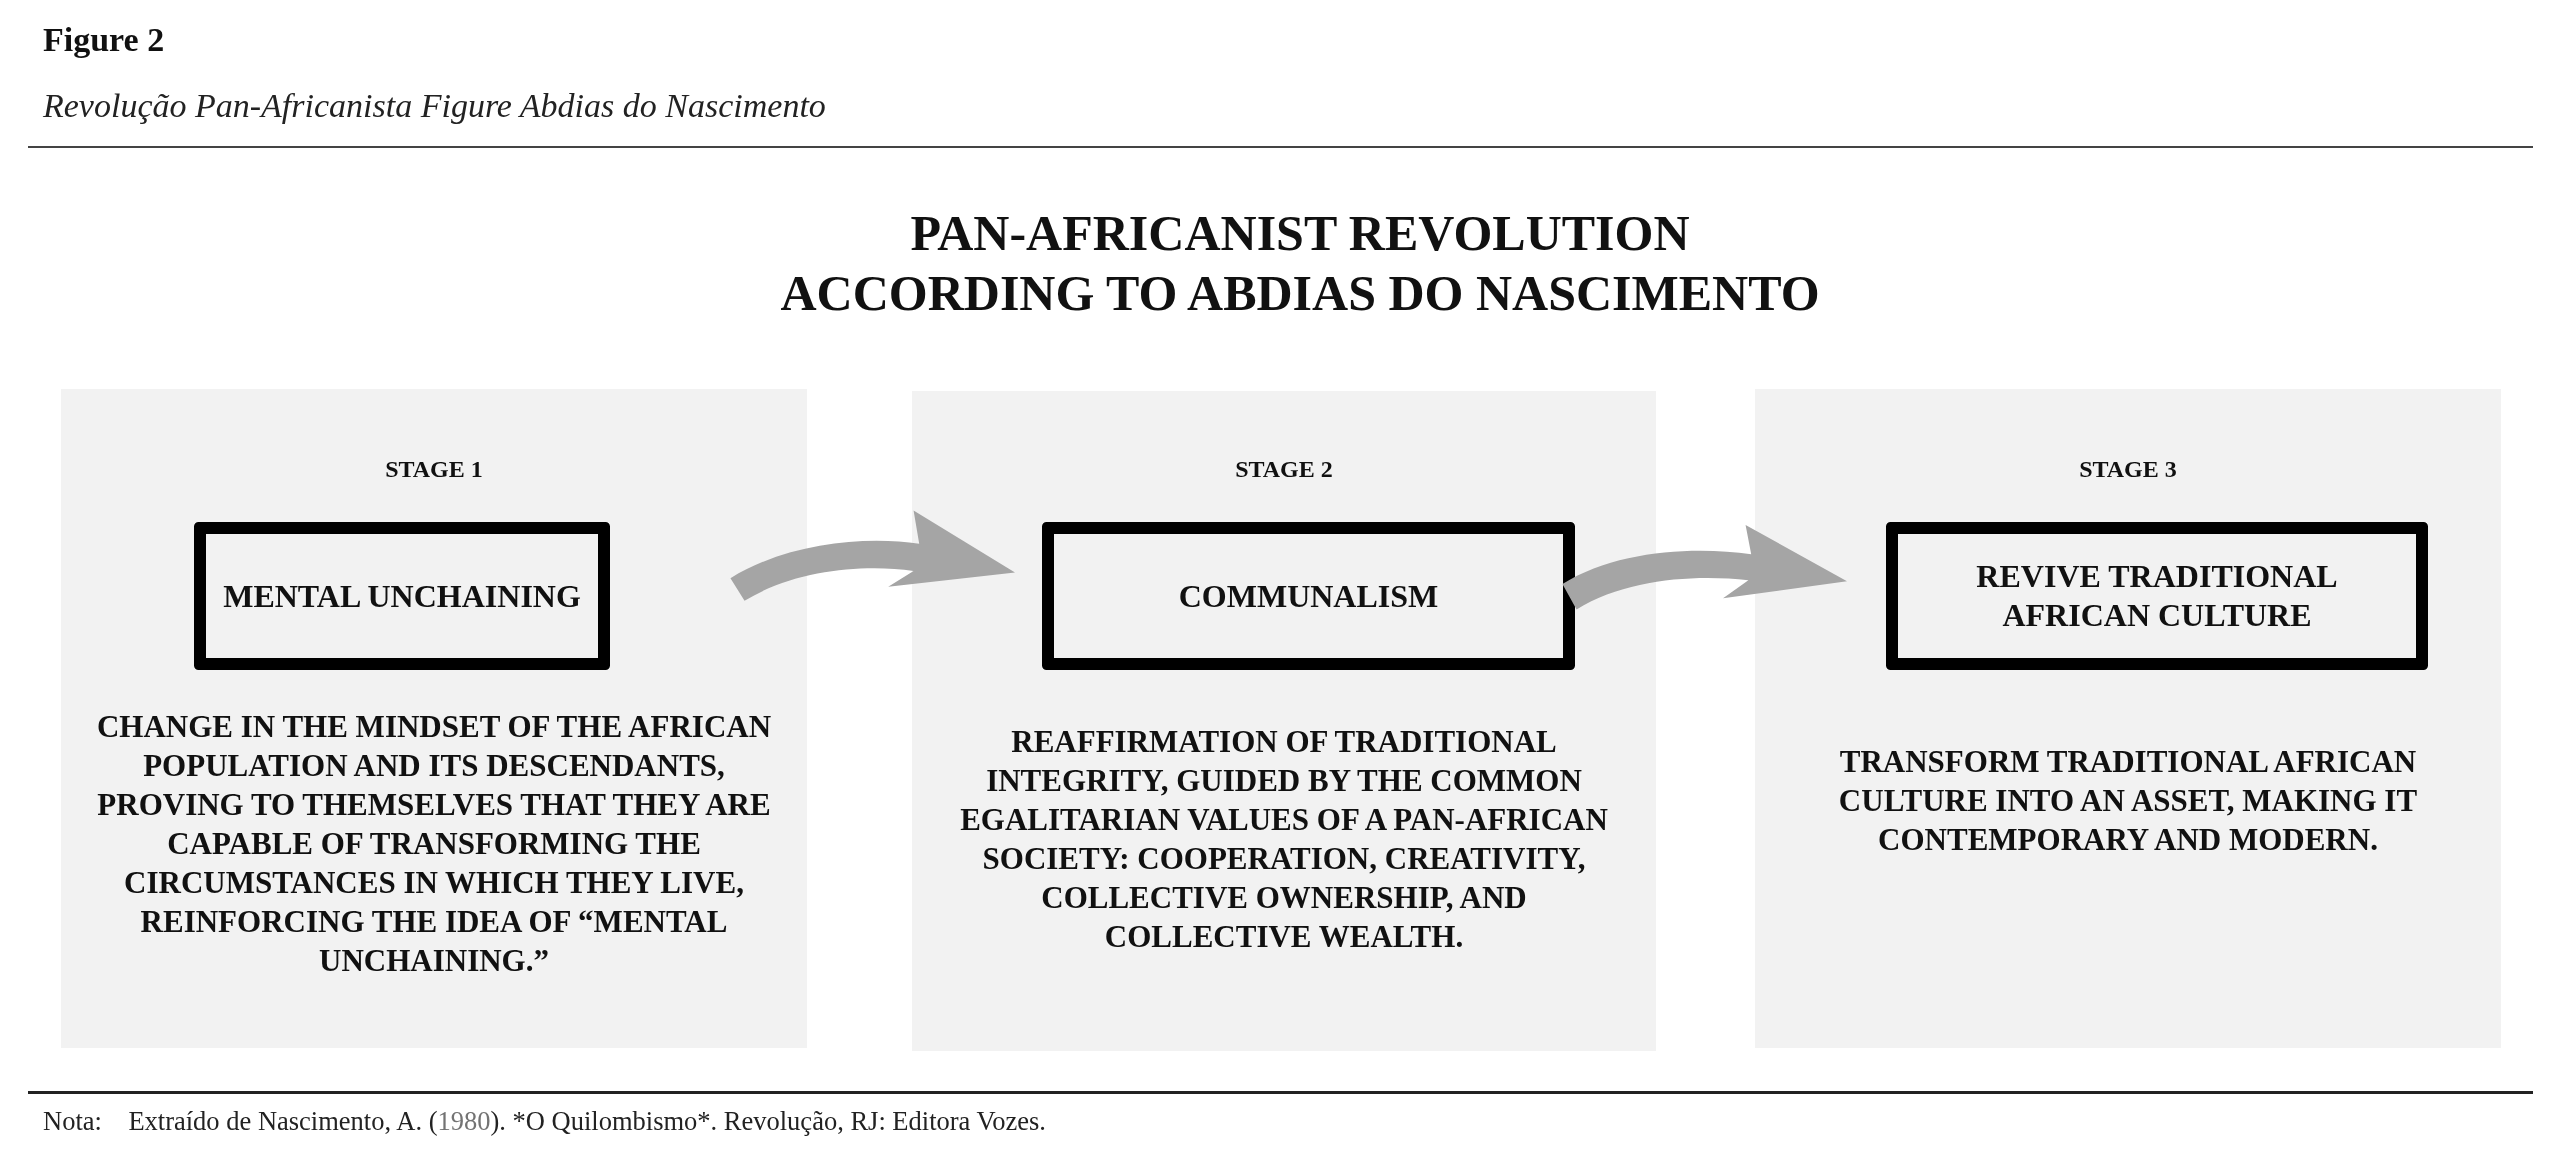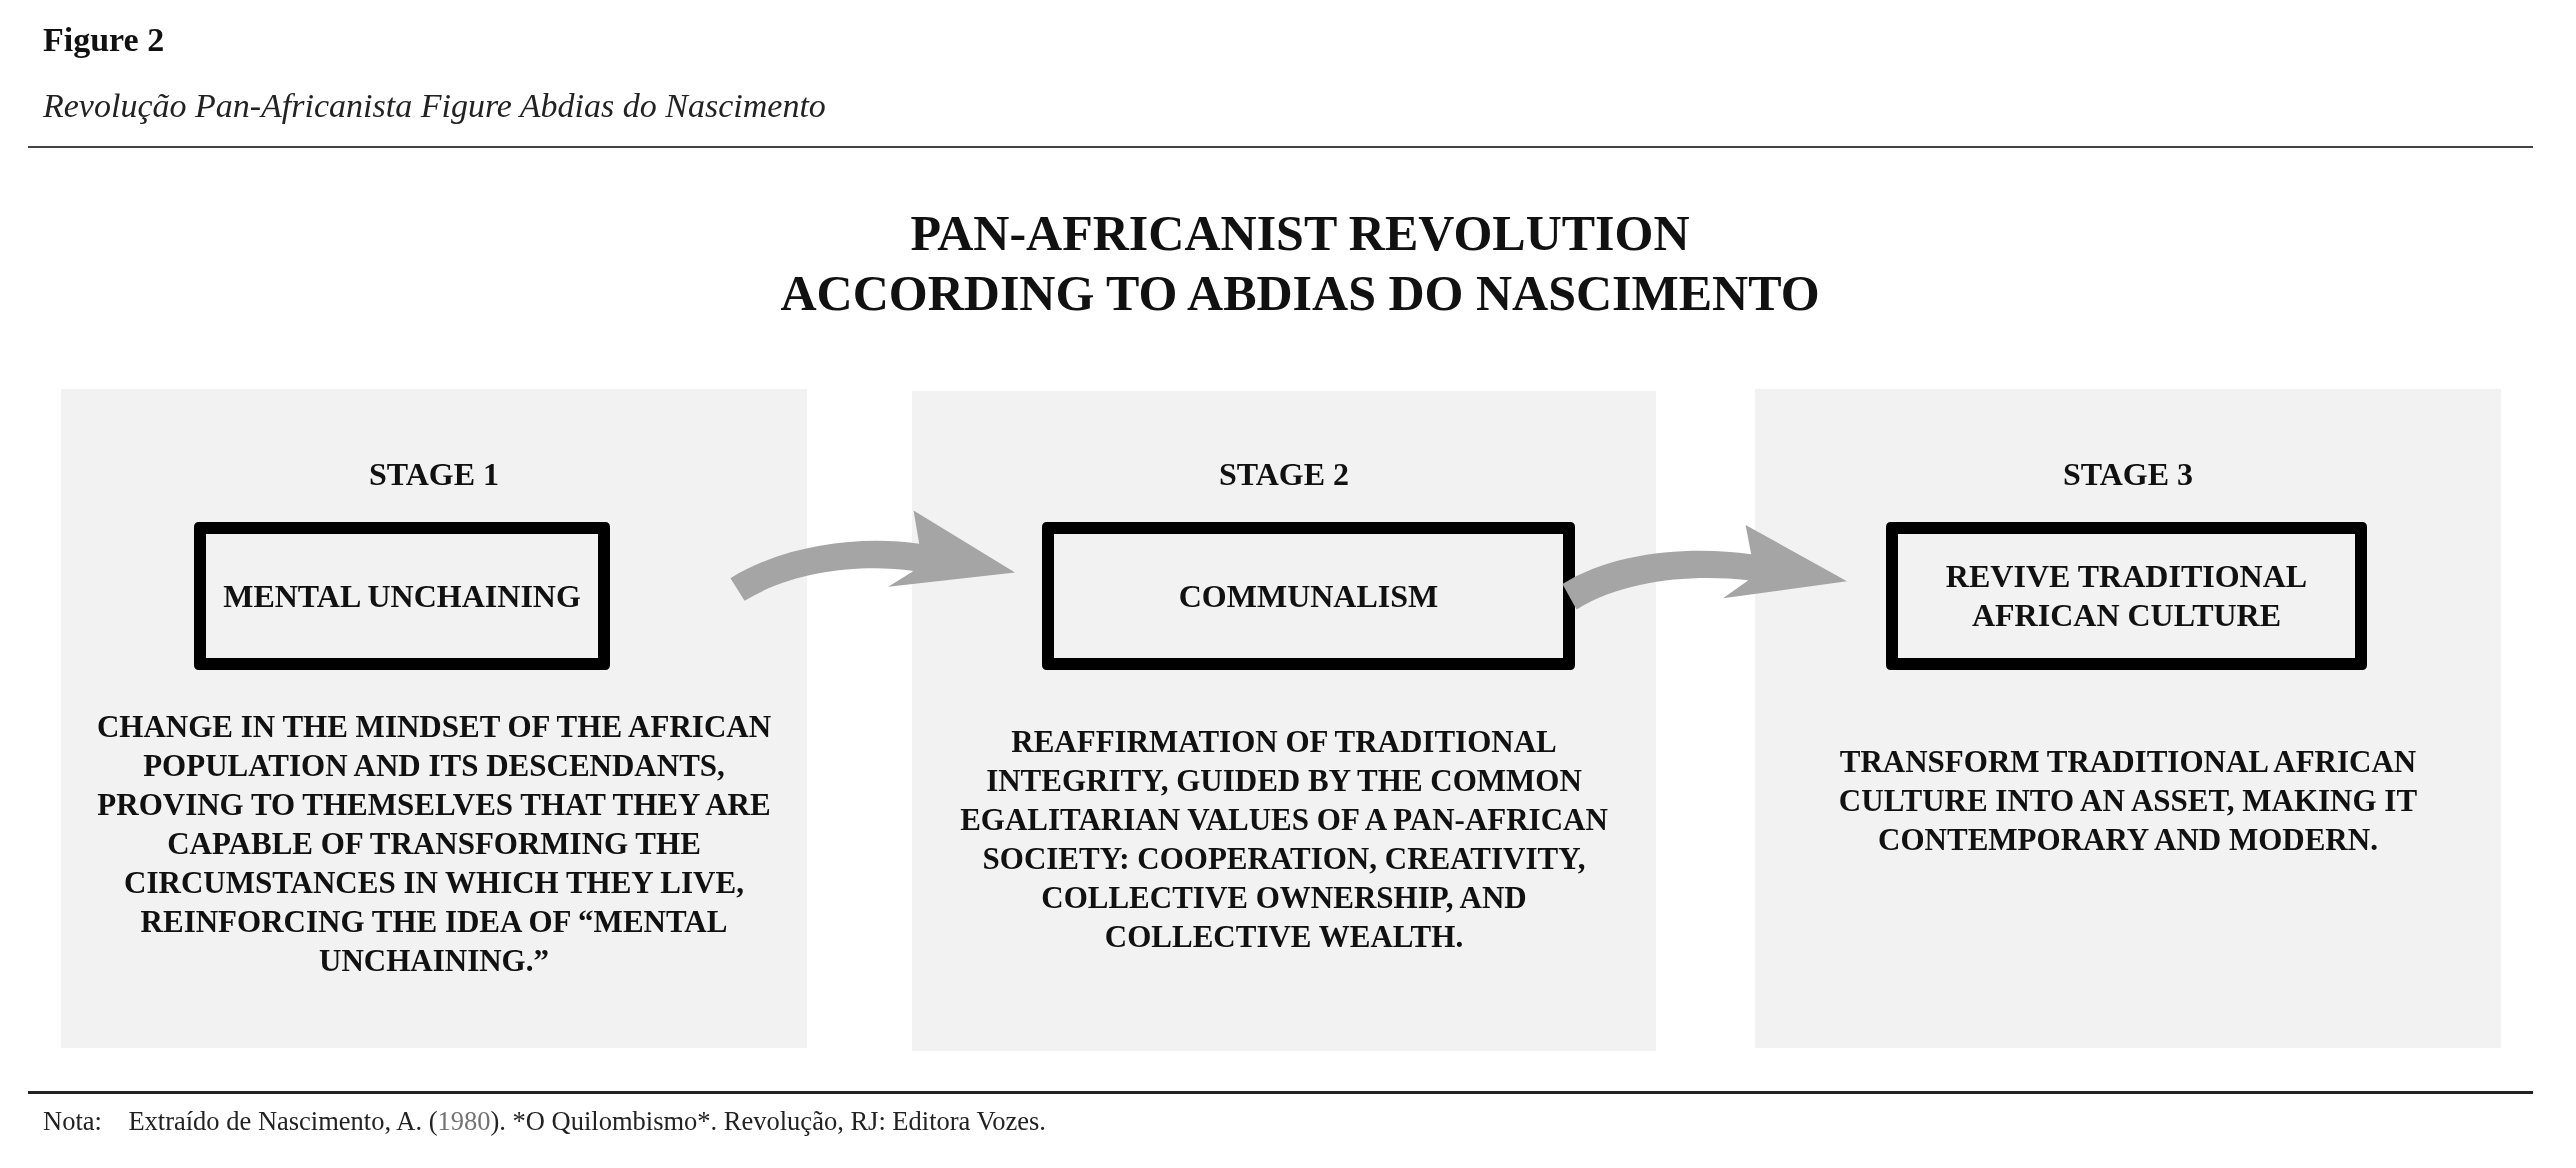--- a/index.html
+++ b/index.html
@@ -6,21 +6,21 @@
   body { width: 2576px; height: 1168px; position: relative; overflow: hidden;
          font-family: "DejaVu Serif", "Liberation Serif", serif; color: #111; }
   .abs { position: absolute; }
   #fig-label { left: 43px; top: 21.4px; font-size: 34px; font-weight: bold; font-family: "Liberation Serif", serif; letter-spacing: 0px; }
   #fig-caption { left: 43px; top: 87px; font-size: 34px; font-style: italic; font-family: "Liberation Serif", serif; color: #222; }
   #top-rule { left: 28px; top: 146px; width: 2505px; height: 1.7px; background: #444; }
   #diagram-title { left: 12px; width: 2576px; top: 203px; text-align: center; font-family: "Liberation Serif", serif;
                    font-weight: bold; font-size: 50px; line-height: 60px; }
   .panel { position: absolute; background: #f2f2f2; top: 389px; height: 659px; }
   .stage-label { position: absolute; left: 0; right: 0; top: 67px; text-align: center;
-                 font-family: "Liberation Serif", serif; font-weight: bold; font-size: 32px; }
+                 font-family: "Liberation Serif", serif; font-weight: bold; font-size: 24px; }
   .stage-box { position: absolute; top: 133px; height: 148px; box-sizing: border-box;
                border: 12.4px solid #000; border-radius: 4.5px; background: #f2f2f2;
                display: flex; align-items: center; justify-content: center; text-align: center;
                font-family: "Liberation Serif", serif; font-weight: bold; font-size: 32px; line-height: 39px; white-space: pre-line; }
   .stage-desc { position: absolute; left: 22.6px; right: 22.6px; text-align: center;
                 font-family: "Liberation Serif", serif; font-weight: bold; font-size: 31px; line-height: 39px; }
   .arrow { position: absolute; }
   #bottom-rule { left: 28px; top: 1091px; width: 2505px; height: 3.4px; background: #222; }
   #note { left: 43px; top: 1106px; font-size: 26.5px; font-family: "Liberation Serif", serif; color: #222; white-space: pre; }
   #note .year { color: #737373; }
@@ -44,21 +44,21 @@
 </div>
 
 <div class="panel" style="left:912px; width:744px; top:391px; height:660px;">
   <div class="stage-label" style="top:65px;">STAGE 2</div>
   <div class="stage-box" style="left:130px; width:533px; top:131px;">COMMUNALISM</div>
   <div class="stage-desc" style="top:331px; left:34px; right:34px;">REAFFIRMATION OF TRADITIONAL INTEGRITY, GUIDED BY THE COMMON EGALITARIAN VALUES OF A PAN-AFRICAN SOCIETY: COOPERATION, CREATIVITY, COLLECTIVE OWNERSHIP, AND COLLECTIVE WEALTH.</div>
 </div>
 
 <div class="panel" style="left:1755px; width:746px;">
   <div class="stage-label">STAGE 3</div>
-  <div class="stage-box" style="left:131px; width:481px;">REVIVE TRADITIONAL
+  <div class="stage-box" style="left:131px; width:542px;">REVIVE TRADITIONAL
 AFRICAN CULTURE</div>
   <div class="stage-desc" style="top:353px; left:73px; right:73px;">TRANSFORM TRADITIONAL AFRICAN CULTURE INTO AN ASSET, MAKING IT CONTEMPORARY AND MODERN.</div>
 </div>
 
 <svg class="arrow" style="left:722px; top:502px;" width="293" height="113" viewBox="0 0 520 200">
   <path d="M15 135 C 120 70, 260 60, 350 74 L 340 15 L 520 125 L 295 150 L 340 122 C 250 110, 130 120, 40 175 Z" fill="#a5a5a5"></path>
 </svg>
 
 <svg class="arrow" style="left:1554px; top:519px;" width="293" height="102" viewBox="0 0 520 180">
   <path d="M15 115 C 110 55, 250 48, 350 62 L 340 10 L 520 110 L 300 140 L 345 108 C 250 98, 130 105, 40 160 Z" fill="#a5a5a5"></path>

